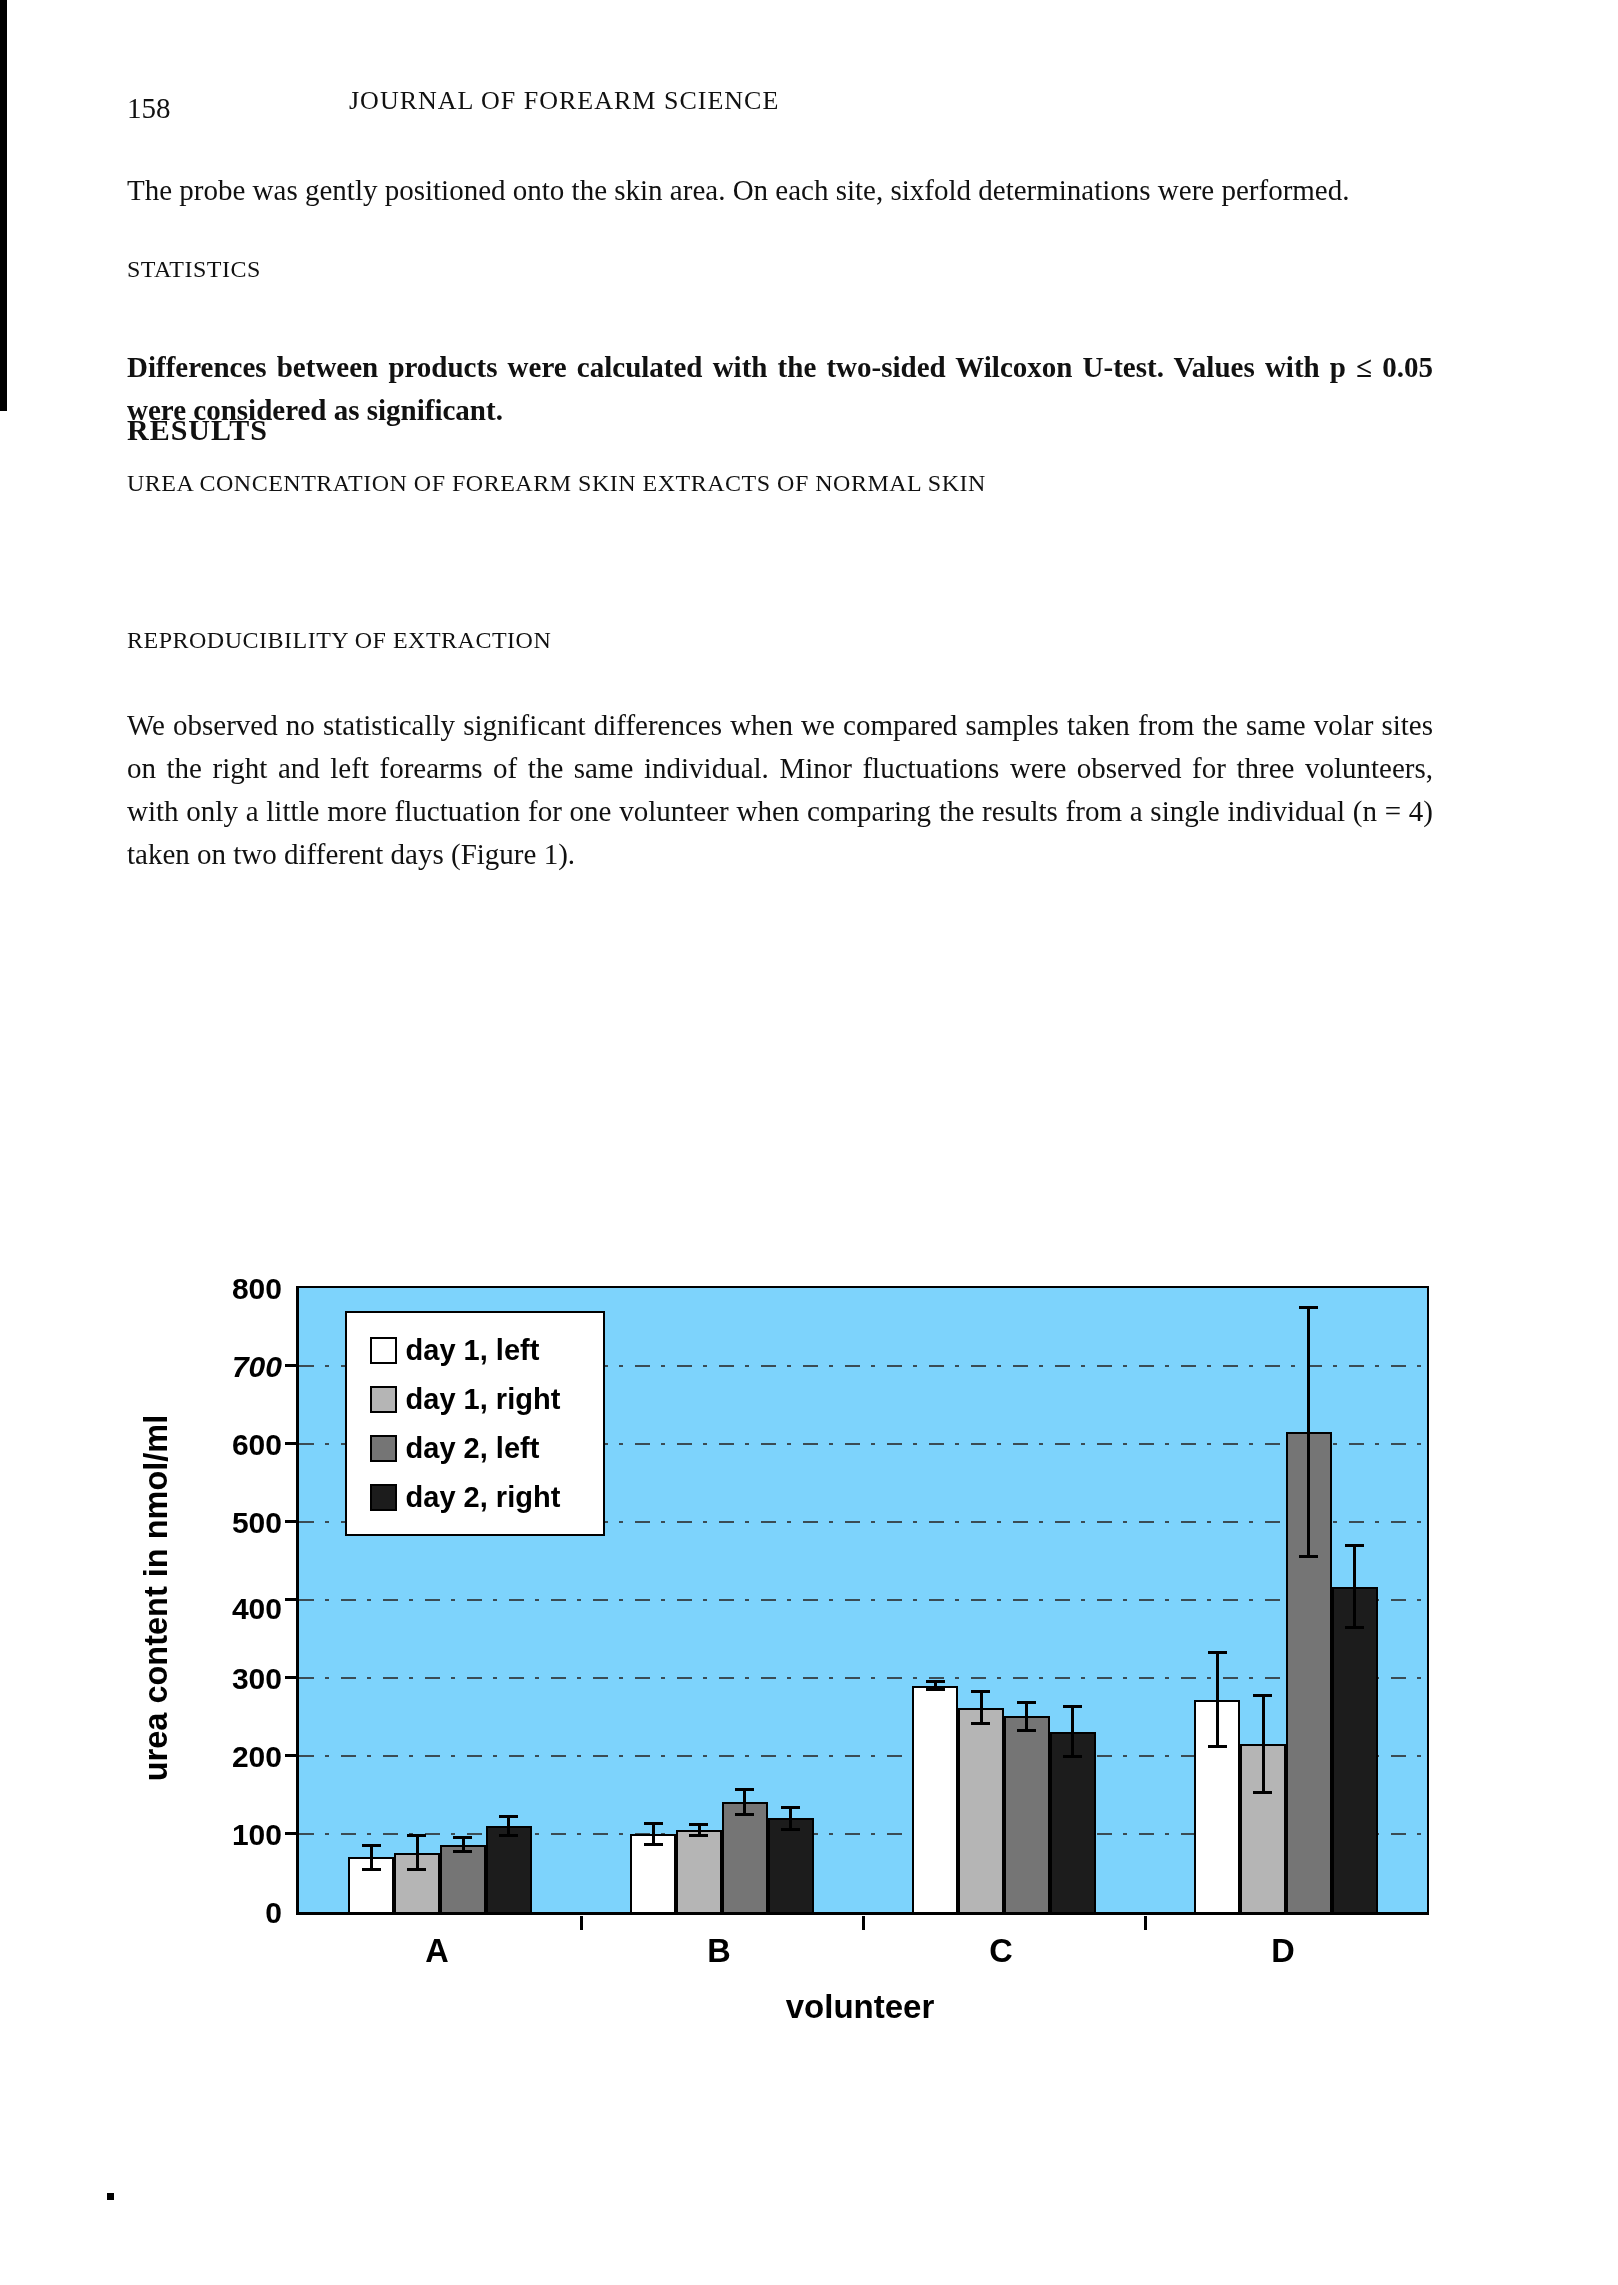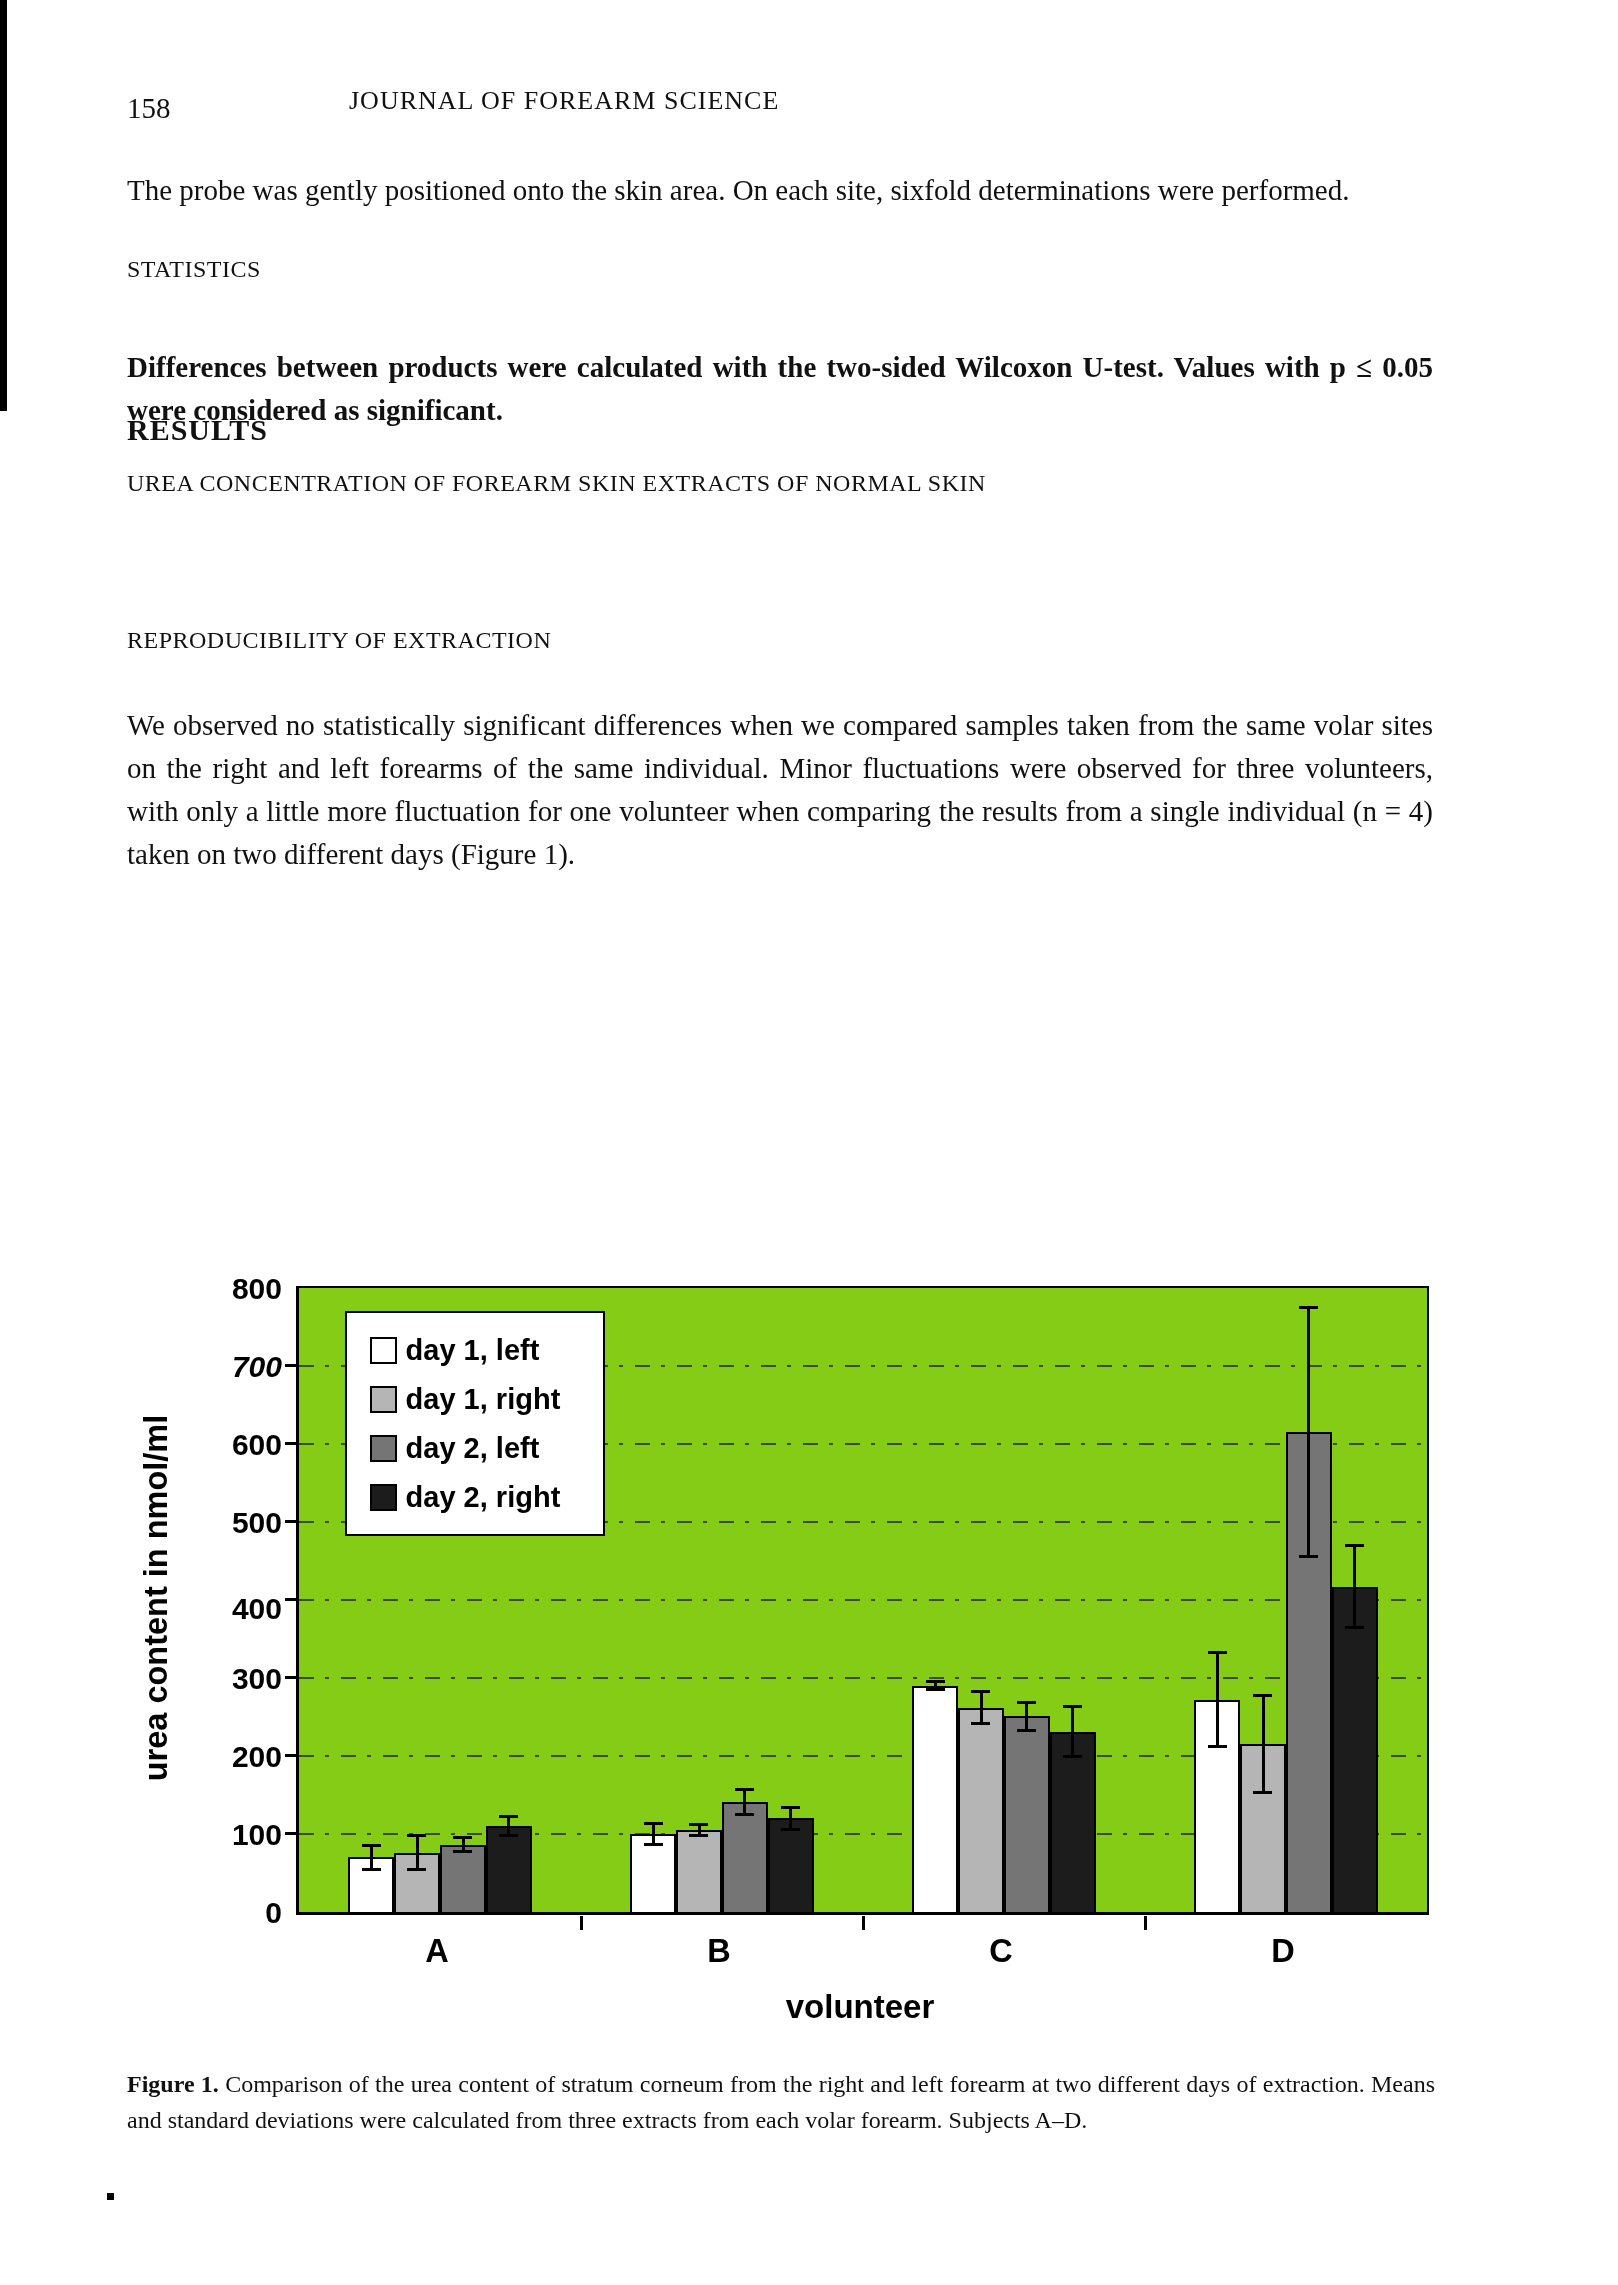--- a/index.html
+++ b/index.html
@@ -24,21 +24,21 @@
     font-size:24px; letter-spacing:0.5px;
   }
   .big-head {
     position:absolute; left:127px;
     font-size:30px; font-weight:bold; letter-spacing:1px;
   }
 
   
   .plot {
     position:absolute; left:296px; top:1286px; width:1128px; height:624px;
-    background:#84cc16; box-sizing:content-box;
+    background:#7dd3fc; box-sizing:content-box;
     border-left:3.8px solid #000; border-bottom:3.8px solid #000;
     border-top:2.9px solid #000; border-right:2.9px solid #000;
   }
   .gridline {
     position:absolute; left:0; right:0; height:1.9px; opacity:.8;
     background:repeating-linear-gradient(90deg,#2a2a2a 0 15.3px,transparent 15.3px 26px,#2a2a2a 26px 30px,transparent 30px 42px);
   }
   .bar {
     position:absolute; bottom:0; box-sizing:border-box;
     border:2.9px solid #000; border-bottom:none; z-index:2;
@@ -215,20 +215,19 @@
       <div class="bar" style="left: 1033px; width: 46px; height: 325px; background: rgb(28, 28, 28);"></div>
       <div class="ebar-line" style="left: 1054px; bottom: 285px; height: 81px;"></div>
       <div class="ebar-cap" style="left: 1046px; width: 19px; bottom: 283px;"></div>
       <div class="ebar-cap" style="left: 1046px; width: 19px; bottom: 365px;"></div>
       <div class="xtick" style="left: 845px;"></div>
     </div>
 
   <div id="xlabels"></div>
   <div class="xaxis-title">volunteer</div>
 
-  <p class="caption"><b>Figure 1.</b><span> Comparison of the urea content of stratum corneum from the right and left forearm at two different days of extraction. Means and standard deviations were calculated from three extracts from each volar forearm. Subjects A–D.</span></p>
 
 <div class="xlabel" style="left: 437px;">A</div>
     <div class="xlabel" style="left: 719px;">B</div>
     <div class="xlabel" style="left: 1001px;">C</div>
     <div class="xlabel" style="left: 1283px;">D</div>
   </div>
 
 
 </body></html>

